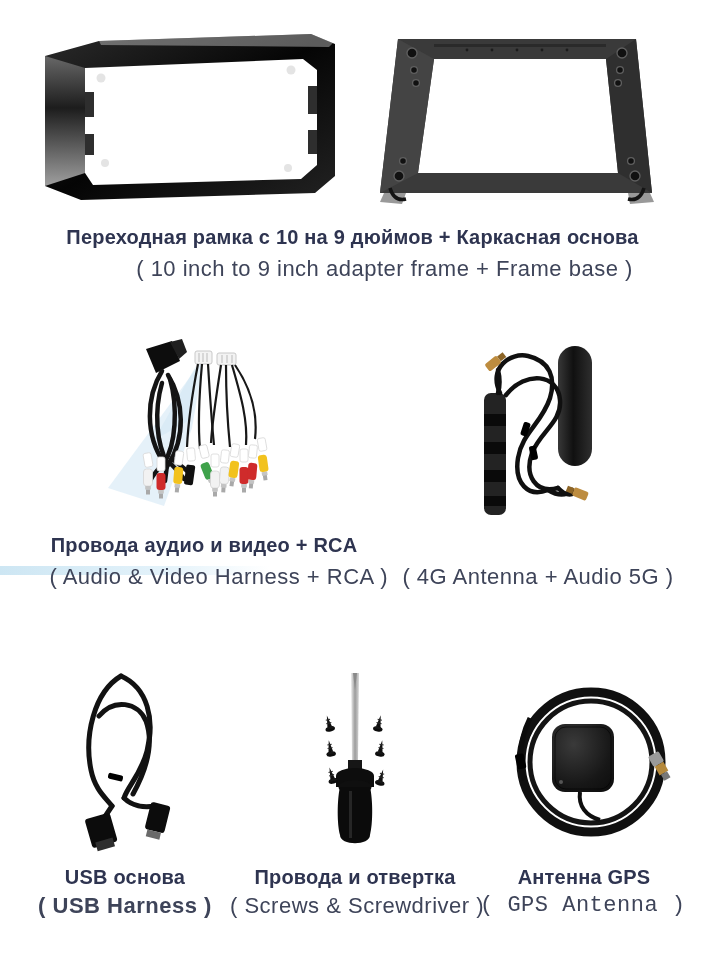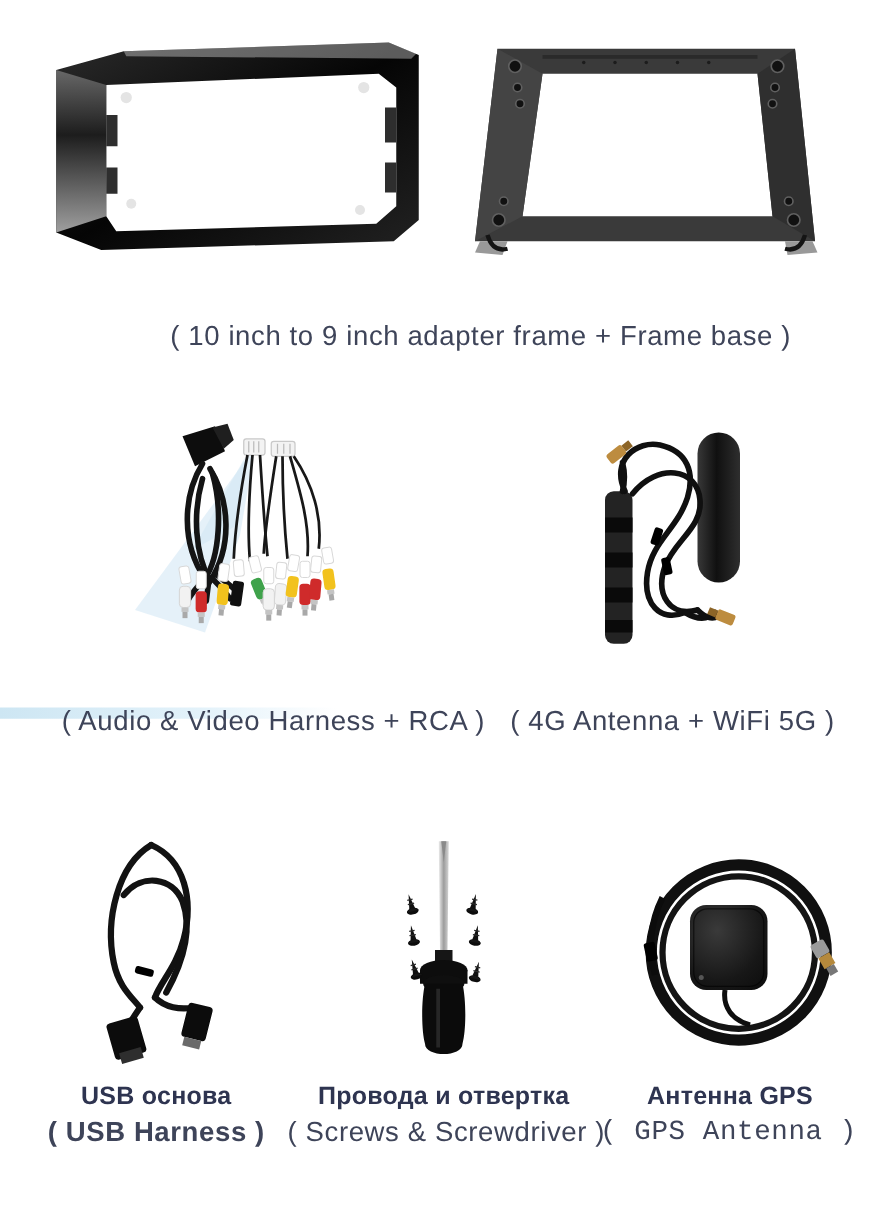--- a/index.html
+++ b/index.html
@@ -86,20 +86,21 @@
         <circle cx="170" cy="17" r="1.4"></circle>
           <circle cx="195" cy="17" r="1.4"></circle>
       </g>
       <path fill="#999999" d="M12,160 L34,160 L30,171 L8,169 Z"></path>
       <path fill="#999999" d="M256,160 L278,160 L282,169 L258,171 Z"></path>
       <path fill="none" stroke="#141414" stroke-width="3.5" d="M18,155 q4,14 16,11"></path>
       <path fill="none" stroke="#141414" stroke-width="3.5" d="M272,155 q-4,14 -16,11"></path>
     </svg>
   </figure>
 
+  <div class="cap cap-bold" style="left:0;width:705px;top:226px;">Переходная рамка с 10 на 9 дюймов + Каркасная основа</div>
   <div class="cap cap-sub" style="left:0;width:705px;top:256px;padding-left:32px;">( 10 inch to 9 inch adapter frame + Frame base )</div>
 
   <figure class="product" style="left:138px;top:335px;width:135px;height:180px;">
     <svg viewBox="0 0 135 180">
       <path fill="#0d0d0d" d="M8,14 L34,6 L42,26 L18,38 Z"></path>
       <path fill="#1f1f1f" d="M32,7 L44,4 L49,17 L41,24 Z"></path>
       <g fill="none" stroke="#141414" stroke-width="4.5" stroke-linecap="round">
         <path d="M24,36 C8,62 7,100 26,128 C38,110 40,72 32,44"></path>
         <path d="M30,40 C46,66 48,102 30,130 C18,108 16,76 24,48"></path>
         <path d="M26,128 C20,134 15,140 12,146"></path>
@@ -228,23 +229,24 @@
         <rect x="-10" y="-4.5" width="15" height="9" rx="2" fill="#bd8c3f"></rect>
         <rect x="5" y="-3" width="7" height="6" fill="#8d6527"></rect>
       </g>
       <g transform="translate(108,155) rotate(22)">
         <rect x="-5" y="-4.5" width="15" height="9" rx="2" fill="#bd8c3f"></rect>
         <rect x="-12" y="-3" width="7" height="6" fill="#8d6527"></rect>
       </g>
     </svg>
   </figure>
 
+  <div class="cap cap-bold" style="left:20px;width:368px;top:534px;">Провода аудио и видео + RCA</div>
   <div class="cap cap-sub" style="left:20px;width:368px;top:564px;text-align:right;">( Audio &amp; Video Harness + RCA )</div>
 
-  <div class="cap cap-sub" style="left:398px;width:280px;top:564px;">( 4G Antenna + WiFi 5G )</div>
+  <div class="cap cap-sub" style="left:398px;width:280px;top:564px;">( 4G Antenna + Audio 5G )</div>
 
   <figure class="product" style="left:58px;top:658px;width:145px;height:195px;">
     <svg viewBox="0 0 145 195">
       <g fill="none" stroke="#121212" stroke-width="5" stroke-linecap="round">
         <path d="M63,18 C36,34 26,78 33,112 C37,132 48,140 54,148"></path>
         <path d="M63,18 C90,30 97,62 89,93 C83,116 70,128 66,140"></path>
         <path d="M41,58 C56,40 80,44 88,63 C97,88 86,116 75,136"></path>
         <path d="M54,148 C50,154 46,160 43,165"></path>
         <path d="M66,140 C74,148 86,150 97,148"></path>
       </g>

